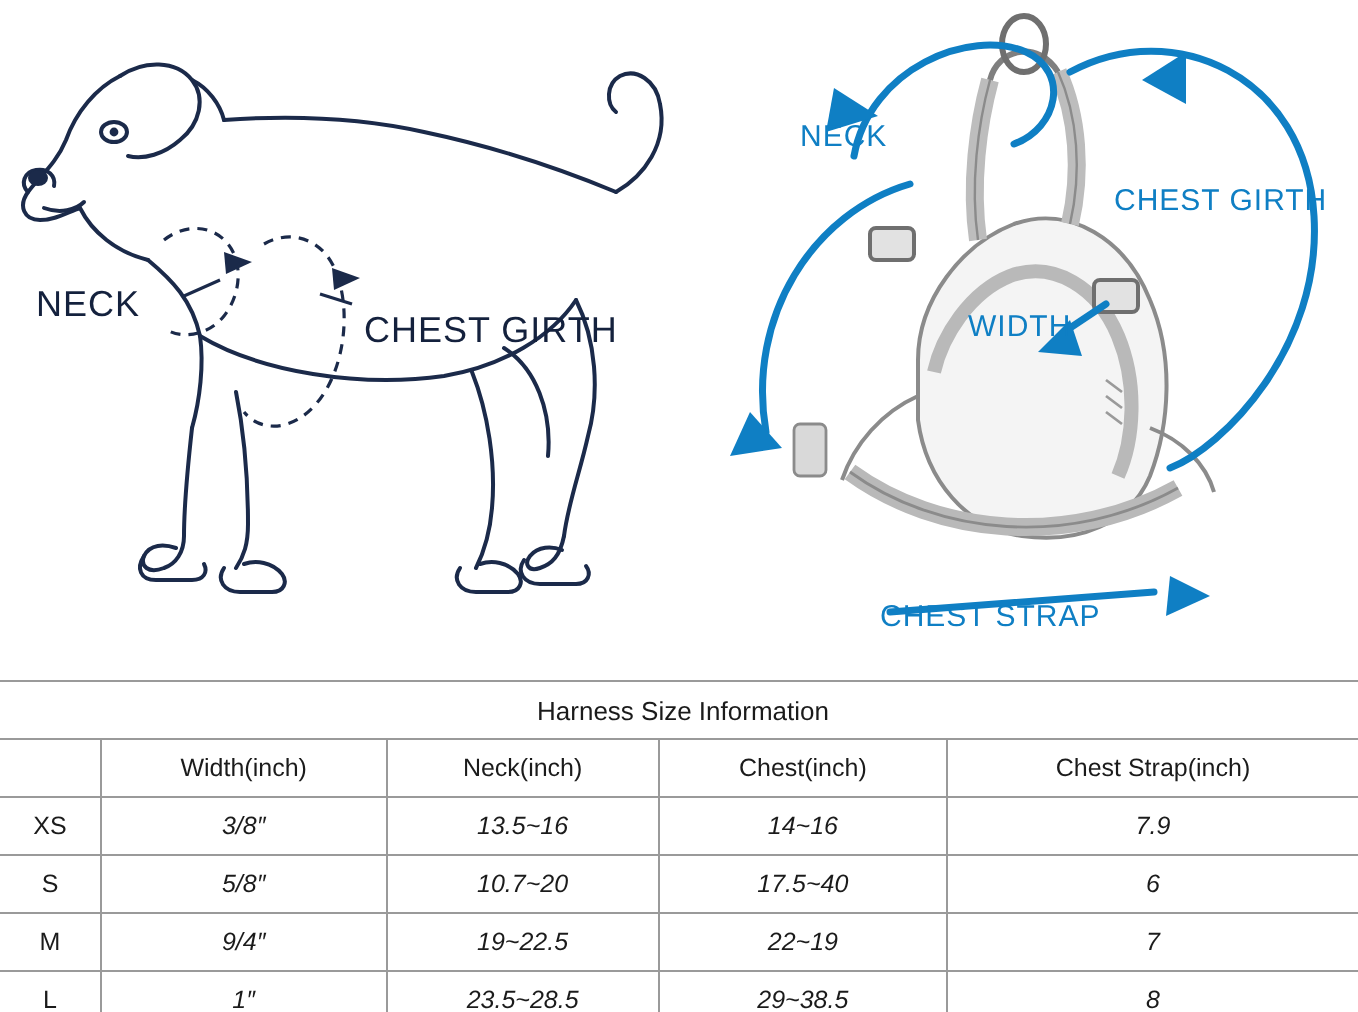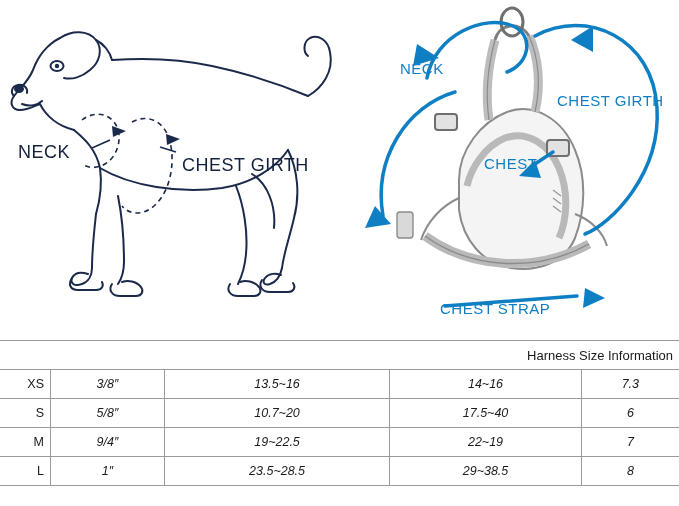--- a/index.html
+++ b/index.html
@@ -24,23 +24,23 @@
   #label-chest-left{left:182px;top:155px;font-size:18px;}
   #label-neck-right{left:400px;top:60px;font-size:15px;}
   #label-chest-girth-right{left:557px;top:92px;font-size:15px;}
   #label-width{left:484px;top:155px;font-size:15px;}
   #label-chest-strap{left:440px;top:300px;font-size:15px;text-align:right;}
 
   
   .table-wrap{position:absolute;left:0;top:340px;width:679px;height:166px;border-top:1px solid #9a9a9a;}
   table{border-collapse:collapse;width:679px;font-size:12.5px;}
   td{border:1px solid #9a9a9a;padding:4px 6px;height:20px;}
-  .title-cell{border-left:none;border-right:none;border-top:none;padding-left:10px;font-size:13px;text-align:right;}
+  .title-cell{border-left:none;border-right:none;border-top:none;padding-left:10px;font-size:13px;text-align:center;}
   .hdr td{text-align:center;}
-  .c-size{width:38px;text-align:right;padding-left:6px;border-left:none;}
+  .c-size{width:38px;text-align:center;padding-left:6px;border-left:none;}
   .c-last{border-right:none;}
   .ctr{text-align:center;font-style:italic;}
 </style>
 </head>
 <body>
 
 <div class="page">
 
   <div class="illus">
 
@@ -154,36 +154,43 @@
         <polygon points="36,206 26,228 52,224"></polygon>
         <polygon points="246,288 266,298 244,308"></polygon>
         <polygon points="180,176 196,160 202,178"></polygon>
       </g>
     </svg>
 
     <span class="lbl dark" id="label-neck-left">NECK</span>
     <span class="lbl dark" id="label-chest-left">CHEST GIRTH</span>
     <span class="lbl blue" id="label-neck-right">NECK</span>
     <span class="lbl blue" id="label-chest-girth-right">CHEST GIRTH</span>
-    <span class="lbl blue" id="label-width">CHEST</span>
+    <span class="lbl blue" id="label-width">WIDTH</span>
     <span class="lbl blue" id="label-chest-strap">CHEST STRAP</span>
   </div>
 
   <div class="table-wrap">
     <table>
       <tbody>
           <tr>
         <td class="title-cell" colspan="5">Harness Size Information</td>
       </tr>
+      <tr class="hdr">
+        <td class="c-size"></td>
+        <td>Width(inch)</td>
+        <td>Neck(inch)</td>
+        <td>Chest(inch)</td>
+        <td class="c-last">Chest Strap(inch)</td>
+      </tr>
       <tr>
         <td class="c-size">XS</td>
         <td class="ctr">3/8″</td>
         <td class="ctr">13.5~16</td>
         <td class="ctr">14~16</td>
-        <td class="ctr c-last">7.3</td>
+        <td class="ctr c-last">7.9</td>
       </tr>
       <tr>
         <td class="c-size">S</td>
         <td class="ctr">5/8″</td>
         <td class="ctr">10.7~20</td>
         <td class="ctr">17.5~40</td>
         <td class="ctr c-last">6</td>
       </tr>
       <tr>
         <td class="c-size">M</td>

